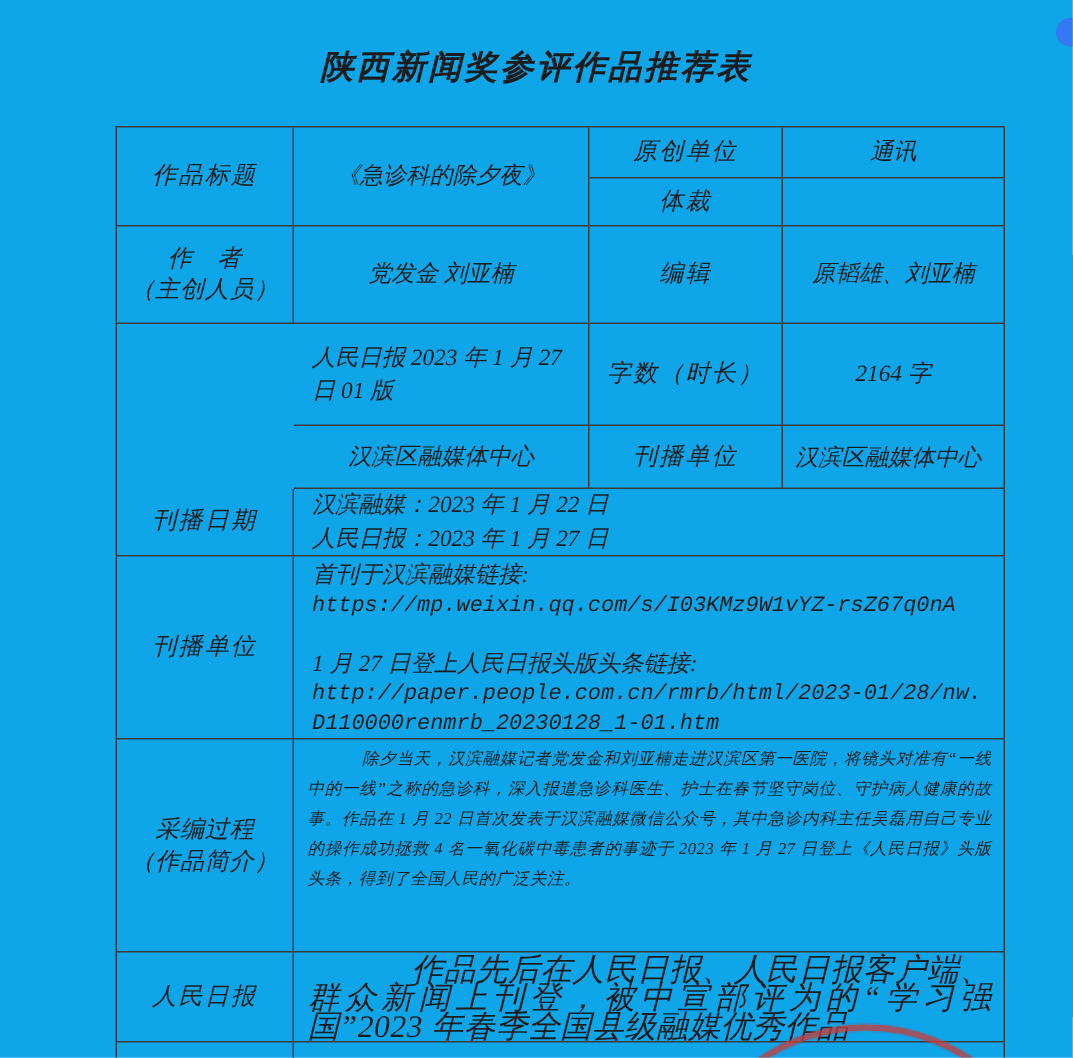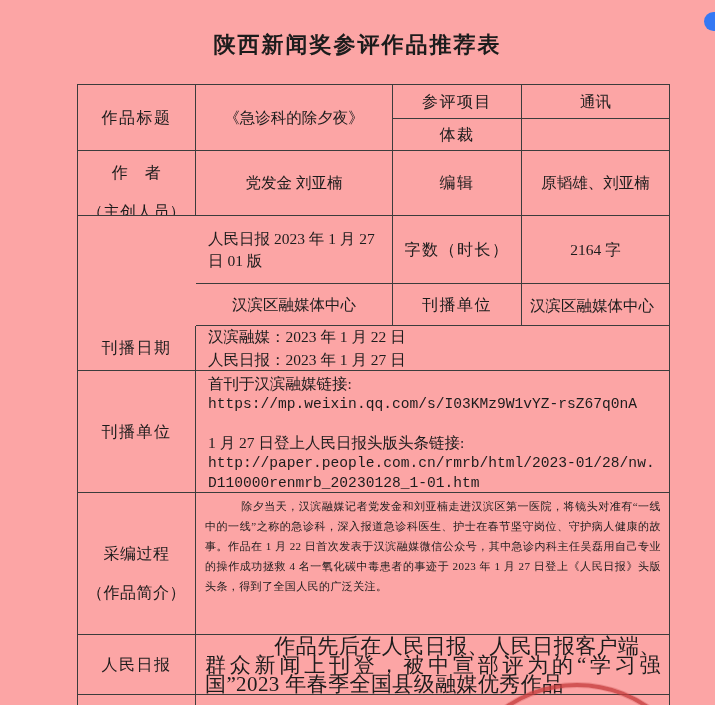--- a/index.html
+++ b/index.html
@@ -4,42 +4,42 @@
 <style>
   * { margin:0; padding:0; box-sizing:border-box; }
   html,body { width:715px; height:705px; }
   body {
     font-family:"Liberation Serif","DejaVu Serif",serif;
     color:#1c1c1c;
     background:#ffffff;
   }
   .page {
     position:relative; width:715px; height:705px;
-    background:#fca5a5; overflow:hidden;
+    background:#0ea5e9; overflow:hidden;font-style:italic;
   }
   .doc-title {
     position:absolute; top:30px; left:0; width:715px;
     text-align:center; font-size:22px; font-weight:bold; letter-spacing:2px;
   }
   .tbl {
     position:absolute; left:77px; top:84px;
     display:grid;
     grid-template-columns:118px 197px 129px 148px;
     grid-template-rows:34px 32px 65px 68px 42px 45px 122px 142px 60px 40px;
     border-top:1px solid #3c3c3c; border-left:1px solid #3c3c3c;
     width:593px;
   }
   .cell {
     border-right:1px solid #3c3c3c; border-bottom:1px solid #3c3c3c;
     display:flex; align-items:center; justify-content:center;
     text-align:center; font-size:15.5px; line-height:20px;
     overflow:hidden;
   }
   .lbl { font-size:16px; letter-spacing:1.5px; }
-  .two-line span { display:block; line-height:21px; letter-spacing:0.5px;margin-top:18px; }
+  .two-line span { display:block; line-height:21px; letter-spacing:0.5px; }
   .left { justify-content:flex-start; text-align:left; }
   .vtop { align-items:flex-start; }
   .pubpage-val { padding:0 17px 0 12px; line-height:22px; }
   .pubunit-val { padding:2px 14px 0 8px; line-height:19px; }
   .pubdate-val { padding-left:12px; line-height:23px; }
   .url-block { padding:3px 8px 0 12px; line-height:20px; font-size:15.5px; }
   .url-text {
     font-family:"Liberation Mono","DejaVu Sans Mono",monospace;
     font-size:14.6px; letter-spacing:0; word-break:break-all; line-height:20px;
   }
@@ -70,21 +70,21 @@
 <body>
 
 <div class="page">
 
   <h1 class="doc-title">陕西新闻奖参评作品推荐表</h1>
 
   <div class="tbl">
 
     <div class="cell lbl" style="grid-column:1;grid-row:1/span 2;">作品标题</div>
     <div class="cell" style="grid-column:2;grid-row:1/span 2;">《急诊科的除夕夜》</div>
-    <div class="cell lbl" style="grid-column:3;grid-row:1;">参评项目</div>
+    <div class="cell lbl" style="grid-column:3;grid-row:1;">原创单位</div>
     <div class="cell" style="grid-column:4;grid-row:1;text-align:center;">通讯</div>
     <div class="cell lbl" style="grid-column:3;grid-row:2;">体裁</div>
     <div class="cell" style="grid-column:4;grid-row:2;"></div>
 
     <div class="cell lbl" style="grid-column:1;grid-row:3;">
       <div class="two-line">
         <span>作　者</span>
         <span>（主创人员）</span>
       </div>
     </div>

